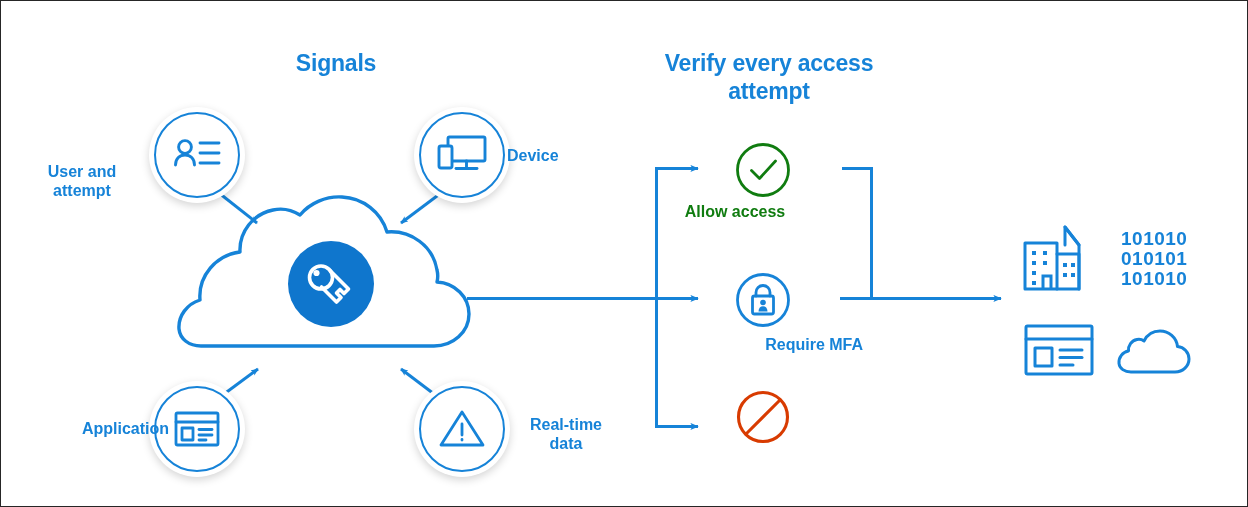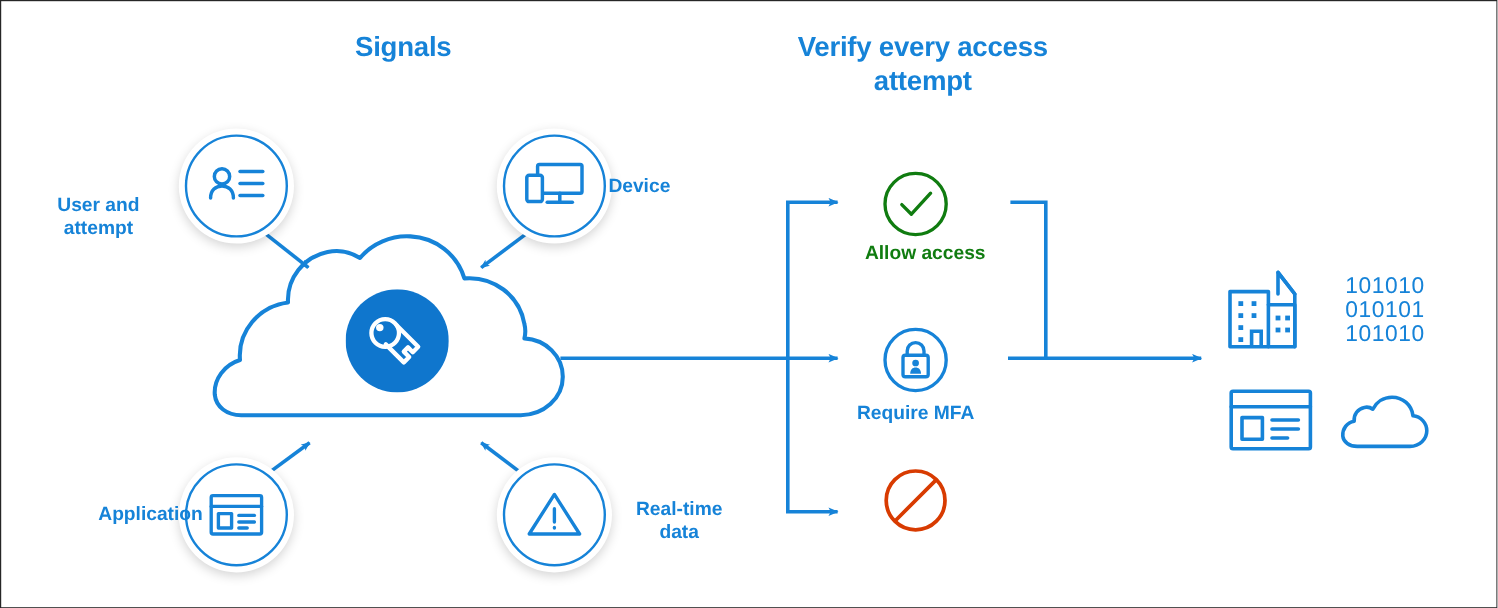--- a/index.html
+++ b/index.html
@@ -23,20 +23,21 @@
 
   
   .col-title {
     position: absolute;
     text-align: center;
     font-weight: bold;
     font-size: 23px;
     line-height: 28px;
     color: #1683D8;
     letter-spacing: -0.2px;
+    margin-top: 24px;
   }
 
   
   .sig-label {
     position: absolute;
     text-align: center;
     font-weight: bold;
     font-size: 16px;
     line-height: 19px;
     color: #1683D8;
@@ -214,32 +215,32 @@
     <div>Real-time</div>
     <div>data</div>
   </div>
 
   <div class="dec-icon" style="left:734px; top:141px;">
     <svg width="56" height="56" viewBox="0 0 56 56">
       <circle cx="28" cy="28" r="25.5" fill="none" stroke="#107C10" stroke-width="2.8"></circle>
       <path d="M 16.5 28.5 L 24.5 36.5 L 40.5 19" fill="none" stroke="#107C10" stroke-width="2.8" stroke-linecap="round" stroke-linejoin="round"></path>
     </svg>
   </div>
-  <div class="dec-label" style="left:670px; top:201px; color:#107C10;">Allow access</div>
+  <div class="dec-label" style="left:634px; top:201px; color:#107C10;">Allow access</div>
 
   <div class="dec-icon" style="left:734px; top:271px;">
     <svg width="56" height="56" viewBox="0 0 56 56">
       <circle cx="28" cy="28" r="25.5" fill="none" stroke="#1683D8" stroke-width="2.8"></circle>
       <path d="M 21 24 V 20.5 C 21 16.6 24.1 13.5 28 13.5 C 31.9 13.5 35 16.6 35 20.5 V 24" fill="none" stroke="#1683D8" stroke-width="2.8" stroke-linecap="round"></path>
       <rect x="17.5" y="24" width="21" height="18" rx="2" fill="none" stroke="#1683D8" stroke-width="2.8"></rect>
       <circle cx="28" cy="30.5" r="2.8" fill="#1683D8"></circle>
       <path d="M 23.5 39.5 C 23.5 36 25.5 34.3 28 34.3 C 30.5 34.3 32.5 36 32.5 39.5 Z" fill="#1683D8"></path>
     </svg>
   </div>
-  <div class="dec-label" style="left:662px; top:334px; color:#1683D8;">Require MFA</div>
+  <div class="dec-label" style="left:662px; top:334px; color:#1683D8;text-align:right;">Require MFA</div>
 
   <div class="dec-icon" style="left:734px; top:388px;">
     <svg width="56" height="56" viewBox="0 0 56 56">
       <circle cx="28" cy="28" r="24.5" fill="none" stroke="#D83B01" stroke-width="3.1"></circle>
       <line x1="11.5" y1="44.5" x2="44.5" y2="11.5" stroke="#D83B01" stroke-width="3.1" stroke-linecap="round"></line>
     </svg>
   </div>
 
   <div class="abs" style="left:1020px; top:222px;">
     <svg width="76" height="70" viewBox="0 0 76 70">
@@ -258,21 +259,21 @@
           <rect x="22" y="38" width="4" height="4"></rect>
         <rect x="42" y="40" width="4" height="4"></rect>
           <rect x="50" y="40" width="4" height="4"></rect>
         <rect x="42" y="50" width="4" height="4"></rect>
           <rect x="50" y="50" width="4" height="4"></rect>
       </g>
       <path d="M 22 66 V 53 H 30 V 66" fill="none" stroke="#1683D8" stroke-width="3"></path>
     </svg>
   </div>
 
-  <div class="abs" style="left:1120px; top:228px; color:#1683D8; font-weight:normal;
+  <div class="abs" style="left:1120px; top:228px; color:#1683D8; font-weight:bold;
               font-size:19px; line-height:20px; letter-spacing:0.5px;">
     <div>
       <div>101010</div>
       <div>010101</div>
       <div>101010</div>
     </div>
   </div>
 
   <div class="abs" style="left:1022px; top:322px;">
     <svg width="72" height="55" viewBox="0 0 72 55">

